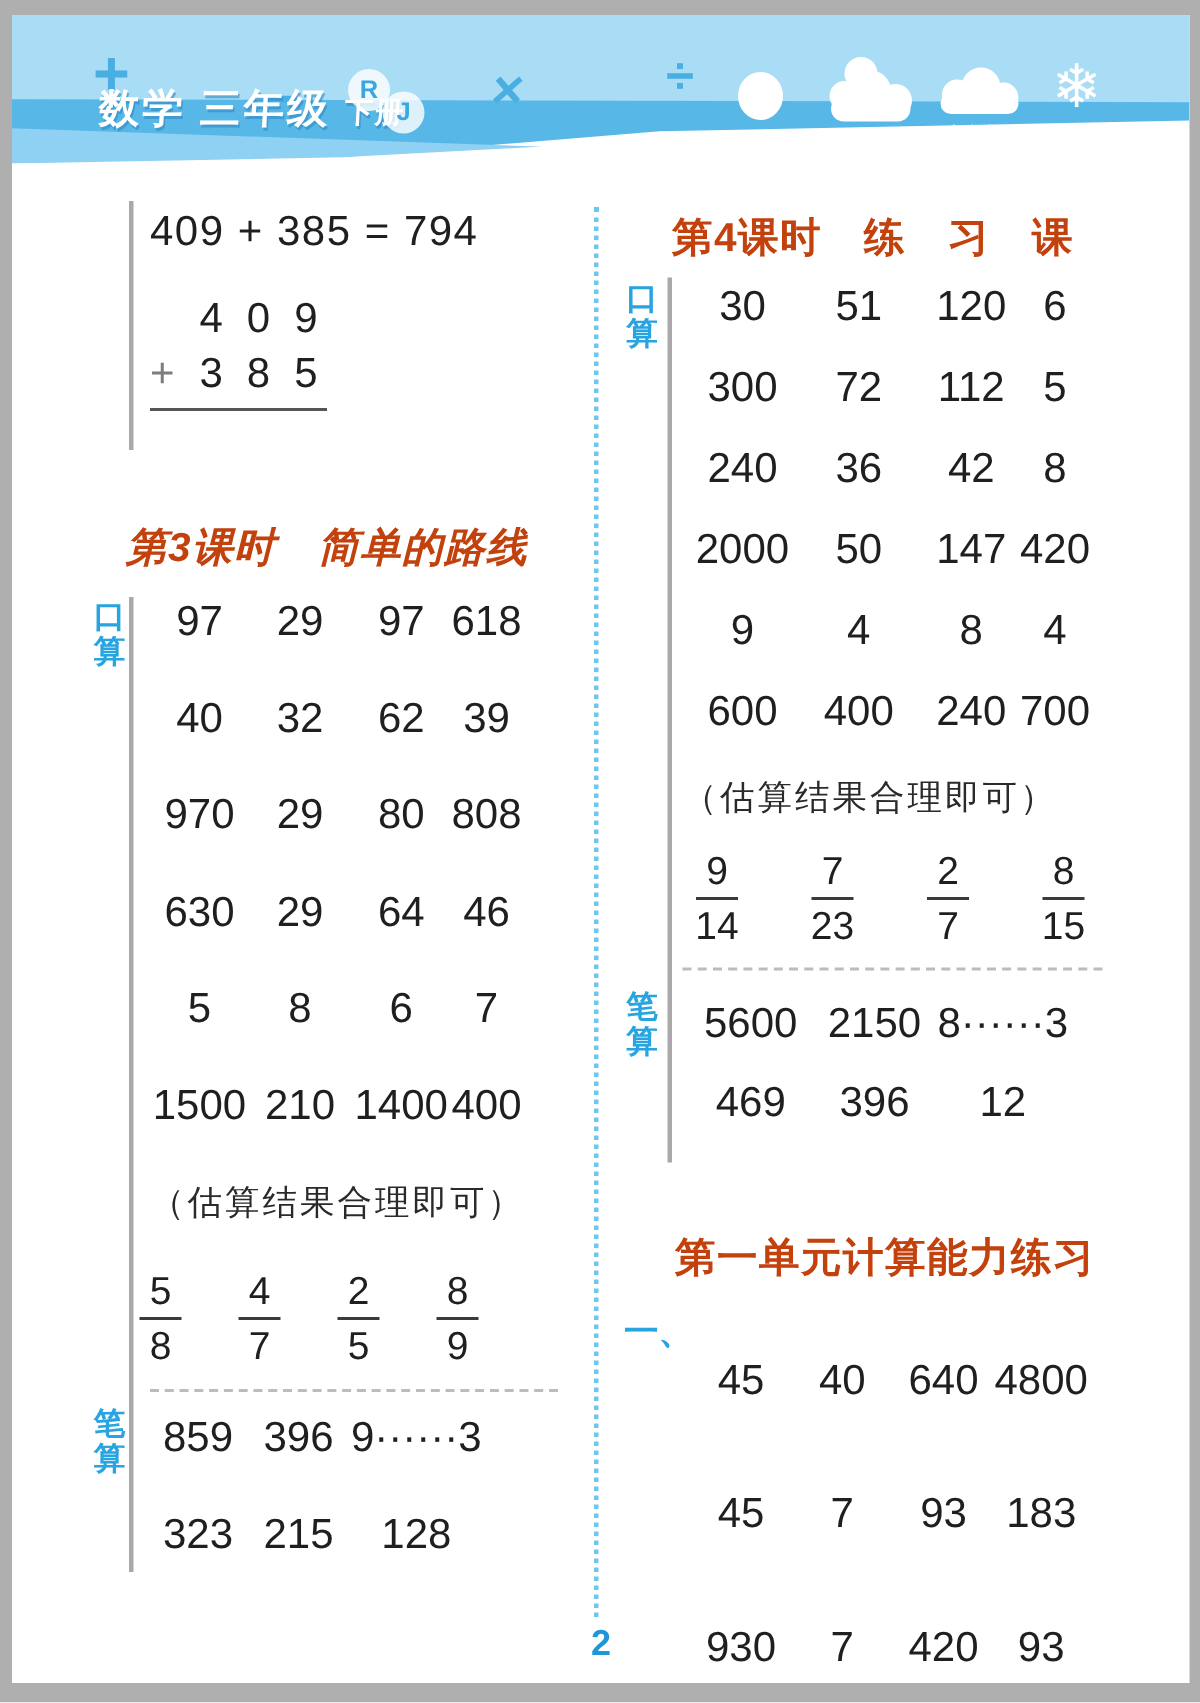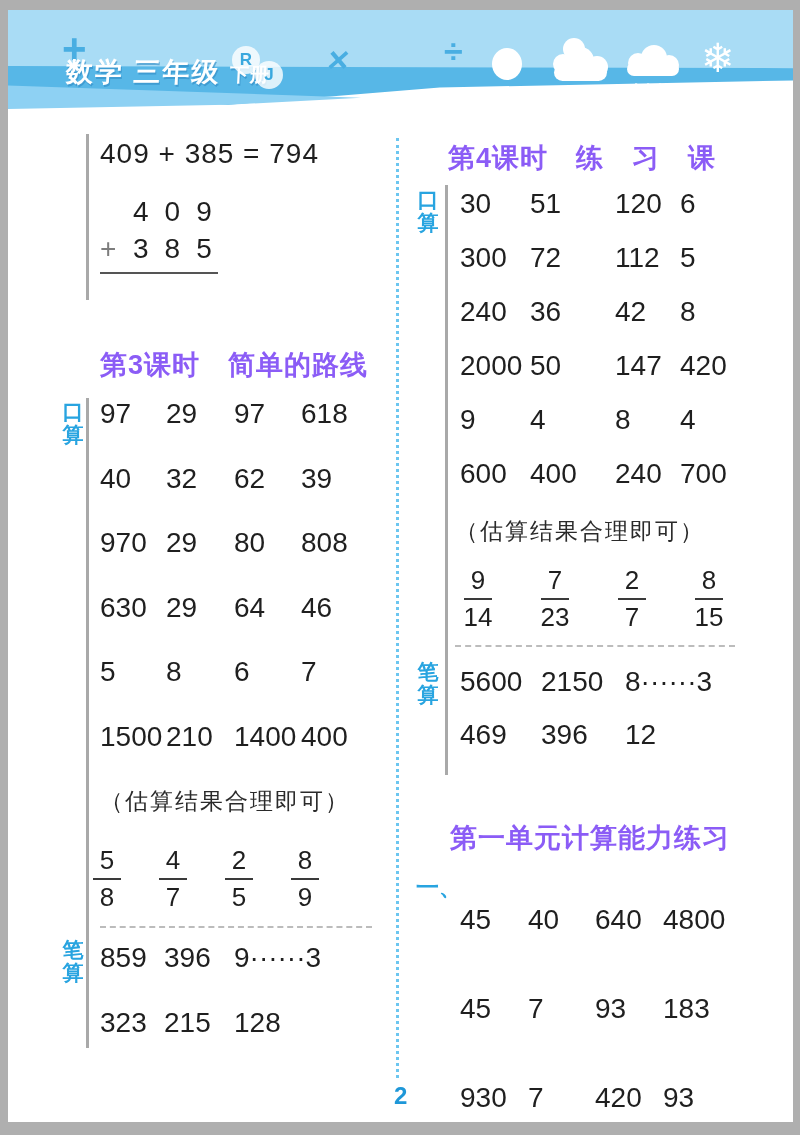--- a/index.html
+++ b/index.html
@@ -39,27 +39,27 @@
   .drop{position:absolute;width:2px;height:8px;background:#fff;transform:rotate(22deg);}
   .snowflake{position:absolute;left:693px;top:28px;color:#fff;font-size:40px;line-height:1;}
 
   
   .bar{position:absolute;width:3px;background:#a9a9a9;}
   .sec1-bar{left:78px;top:124px;height:166px;}
   .left-bar{left:78px;top:388px;height:650px;}
   .right-bar{left:437px;top:175px;height:590px;}
   .vdots{position:absolute;left:388px;top:128px;height:940px;border-left:3px dotted #6cc6f0;}
   .num{color:#1f1f1f;font-size:28px;line-height:1;}
-  .sect-title{position:absolute;color:#8b5cf6;font-size:27px;font-weight:bold;white-space:nowrap;letter-spacing:1px;}
+  .sect-title{position:absolute;color:#c2410c;font-size:27px;font-weight:bold;white-space:nowrap;letter-spacing:1px;}
   .blabel{position:absolute;width:26px;color:#28a4e0;font-size:21px;line-height:23px;
     font-weight:bold;text-align:center;word-break:break-all;}
   .note{position:absolute;color:#2a2a2a;font-size:23px;letter-spacing:2px;white-space:nowrap;}
   .dash{position:absolute;border-top:2px dashed #bcbcbc;}
   .rows{position:absolute;display:flex;flex-direction:column;}
-  .row{display:grid;align-items:start;}
+  .row{display:grid;align-items:start;text-align:center;}
   .left-oral{left:92px;top:390px;}
   .left-oral .row{height:64.6px;grid-template-columns:66px 68px 67px auto;}
   .right-oral{left:452px;top:180px;}
   .right-oral .row{height:54px;grid-template-columns:70px 85px 65px auto;}
   .left-written{left:92px;top:934px;}
   .left-written .row{height:65px;grid-template-columns:64px 70px auto;}
   .right-written{left:452px;top:658px;}
   .right-written .row{height:53px;grid-template-columns:81px 84px auto;}
   .unit-rows{left:452px;top:860px;}
   .unit-rows .row{height:52.8px;grid-template-columns:68px 67px 68px auto;margin-top:36px;}
@@ -138,21 +138,21 @@
           <span class="vop"></span>
           <span class="vdigits">409</span>
         </div>
       <div class="vrow">
           <span class="vop">+</span>
           <span class="vdigits">385</span>
         </div>
       <div class="vline"></div>
     </div>
 
-    <div class="sect-title" style="left:92px;top:337px;">第3课时　简单的路线</div>
+    <div class="sect-title" style="left:76px;top:337px;font-style:italic;">第3课时　简单的路线</div>
     <div class="blabel" style="left:52px;top:390px;">口算</div>
     <div class="bar left-bar"></div>
 
     <div class="rows left-oral">
       <div class="row">
         <span class="num">97</span>
           <span class="num">29</span>
           <span class="num">97</span>
           <span class="num">618</span>
       </div>

